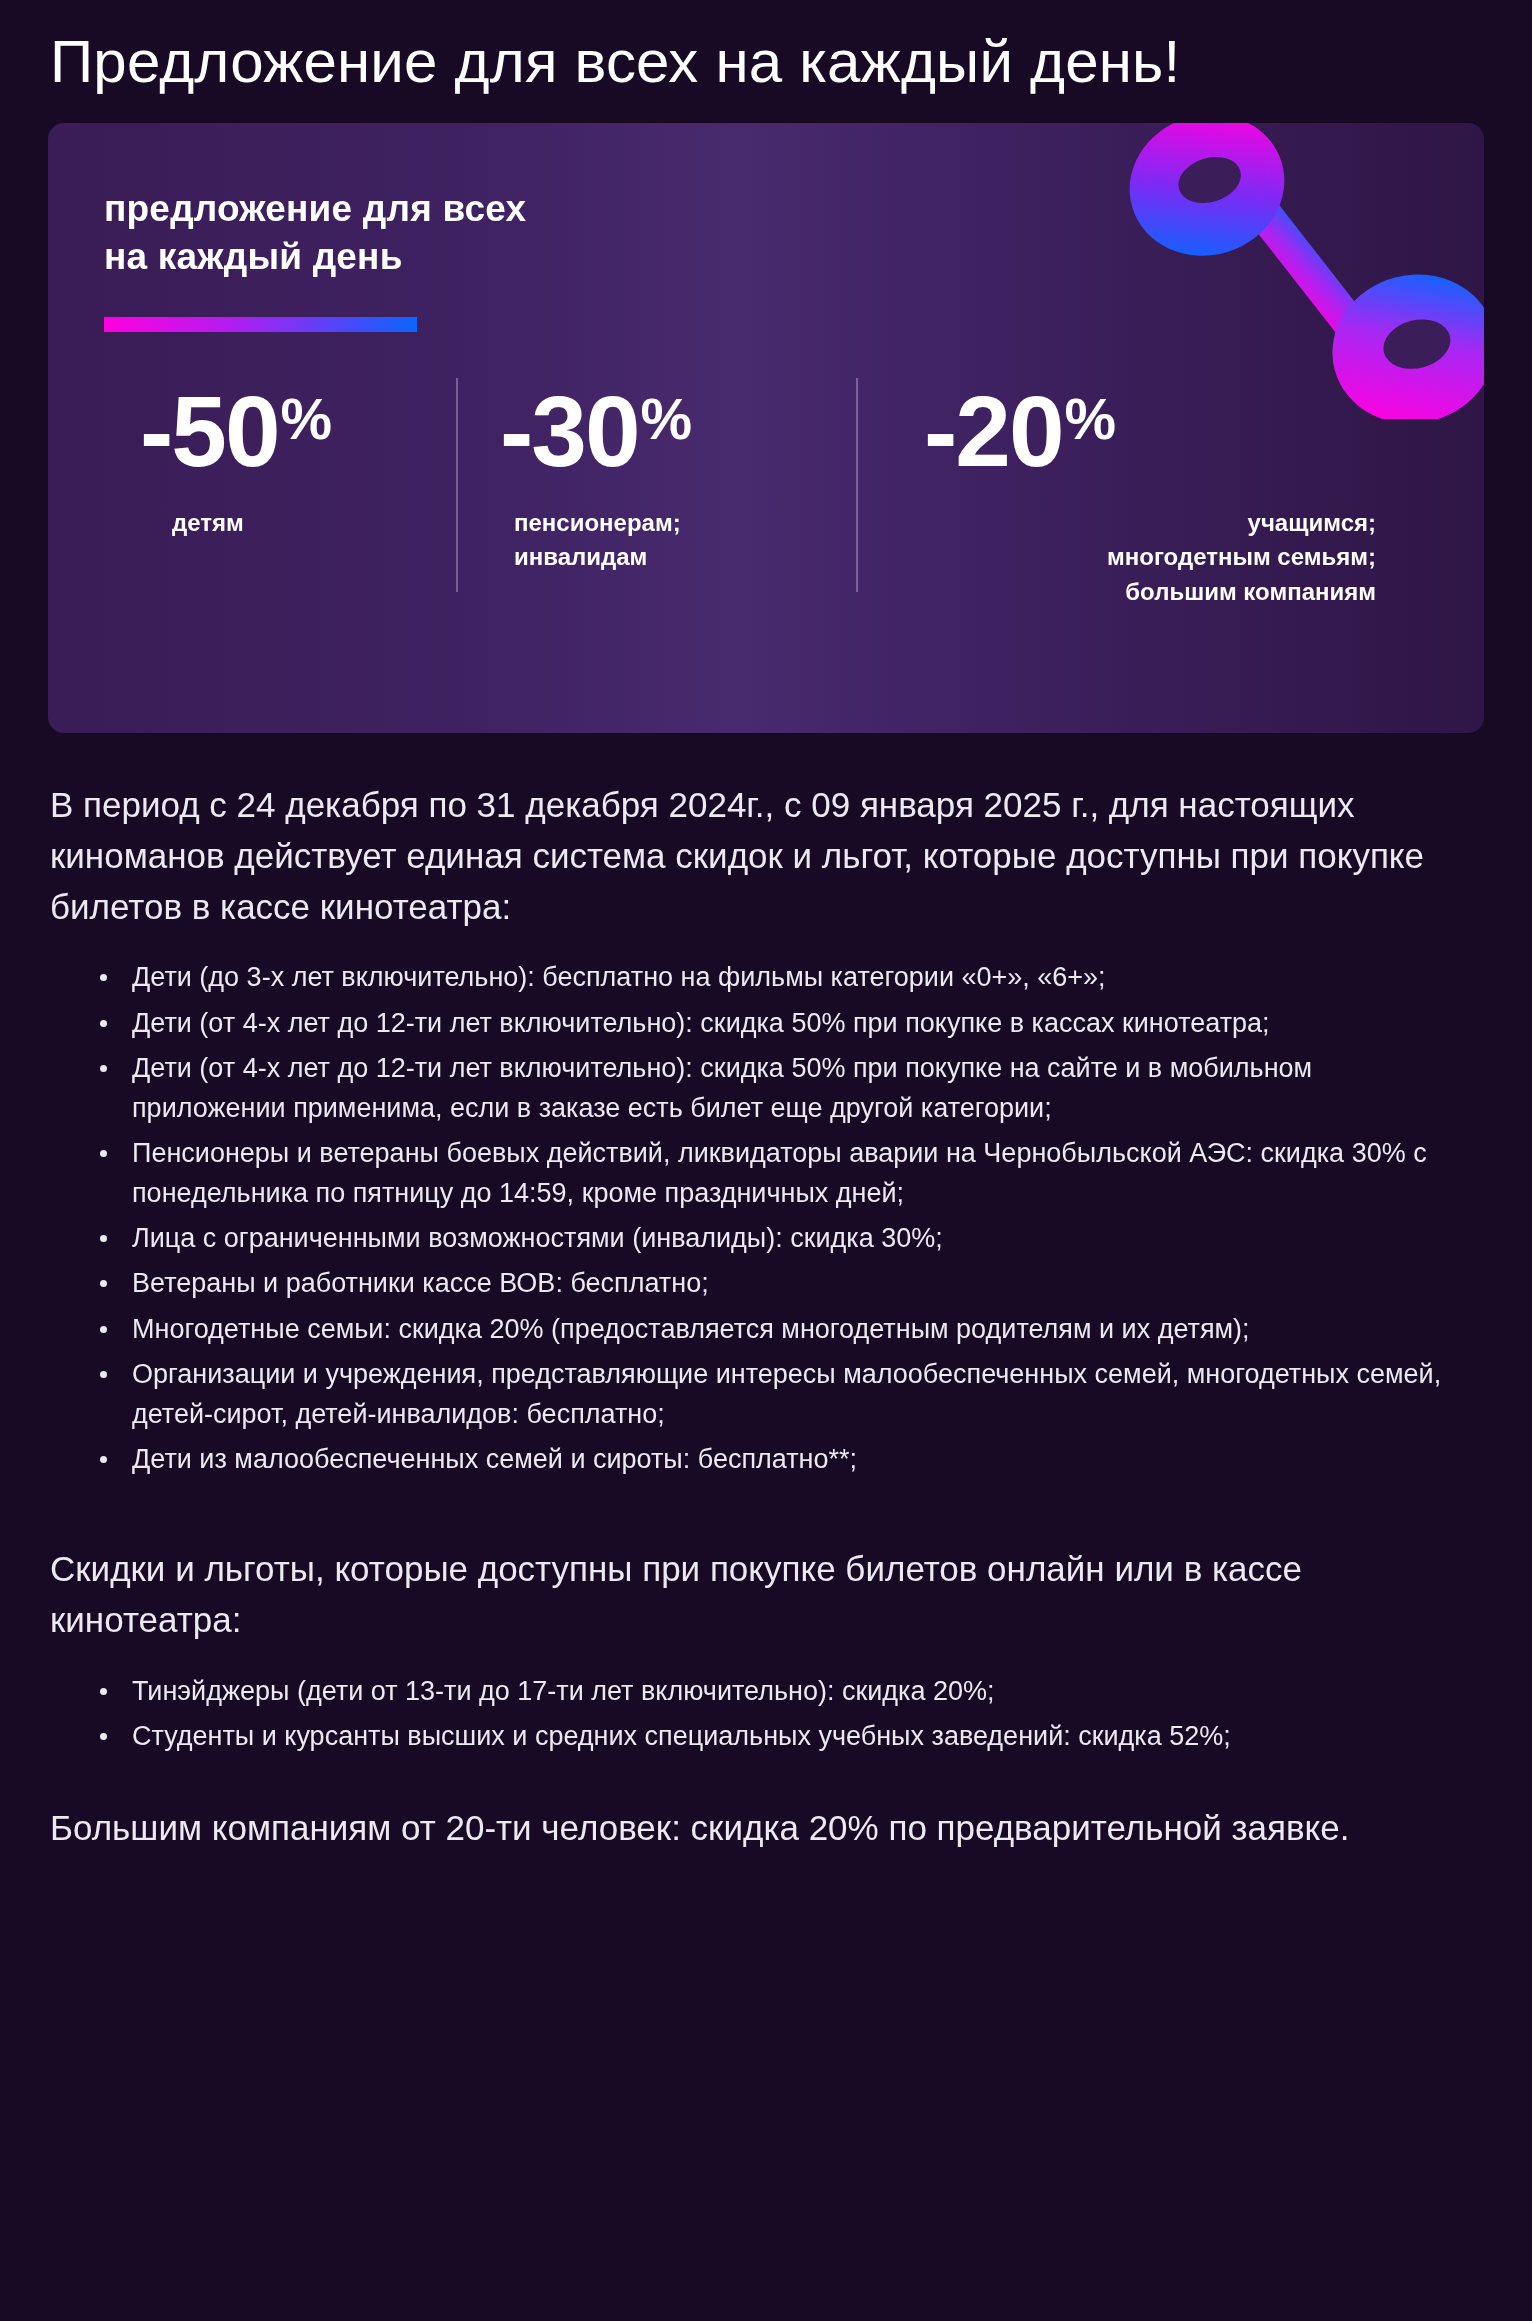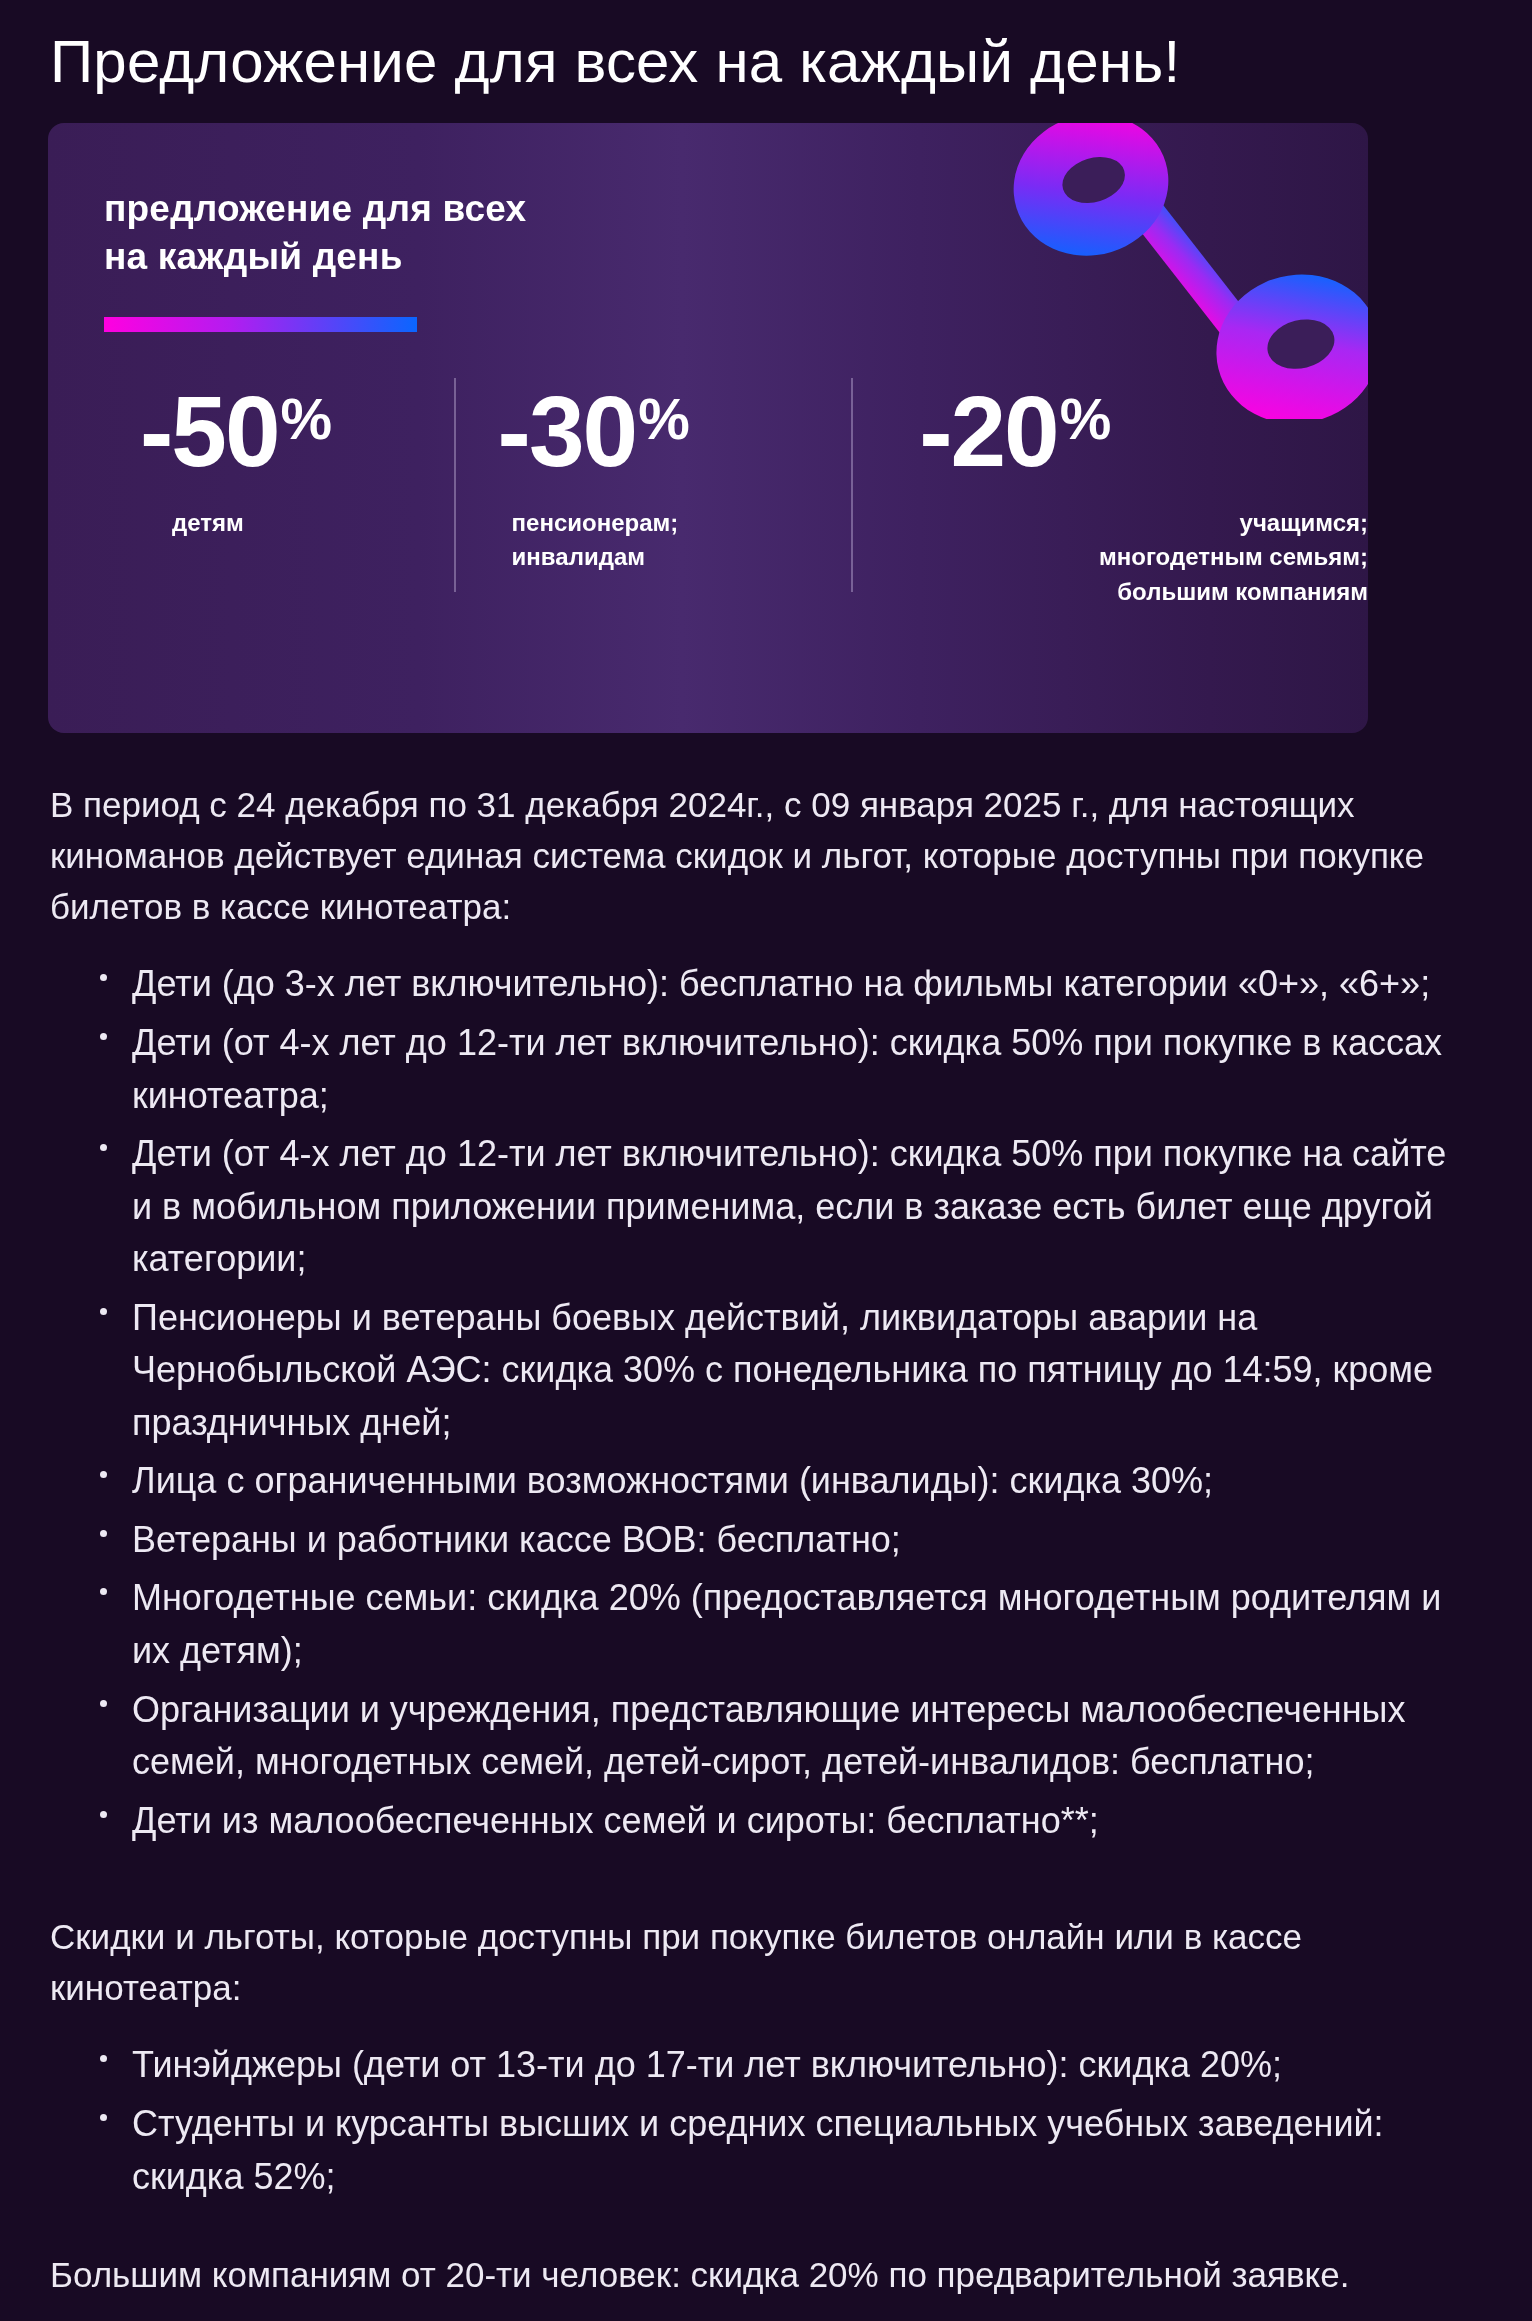--- a/index.html
+++ b/index.html
@@ -35,21 +35,21 @@
     color: #FFFFFF;
     margin: 0;
     padding-top: 28px;
     padding-bottom: 28px;
     padding-left: 2px;
   }
 
   
   .banner {
     position: relative;
-    width: 1320px;
+    width: 1436px;
     height: 610px;
     border-radius: 16px;
     overflow: hidden;
     background:
       linear-gradient(90deg,
         #3A1D56 0%,
         #3E2160 28%,
         #482A6E 48%,
         #3E2160 66%,
         #34194E 88%,
@@ -163,21 +163,21 @@
   .para.first { margin-top: 46px; }
 
   ul.bullets {
     margin: 26px 0 0 0;
     padding-left: 72px;
     list-style: none;
     max-width: 1420px;
   }
   ul.bullets li {
     position: relative;
-    font-size: 36px;
+    font-size: 27px;
     line-height: 1.46;
     color: #EDE9F3;
     margin-bottom: 6px;
     padding-left: 10px;
   }
   ul.bullets li::before {
     content: "";
     position: absolute;
     left: -22px;
     top: 16px;

